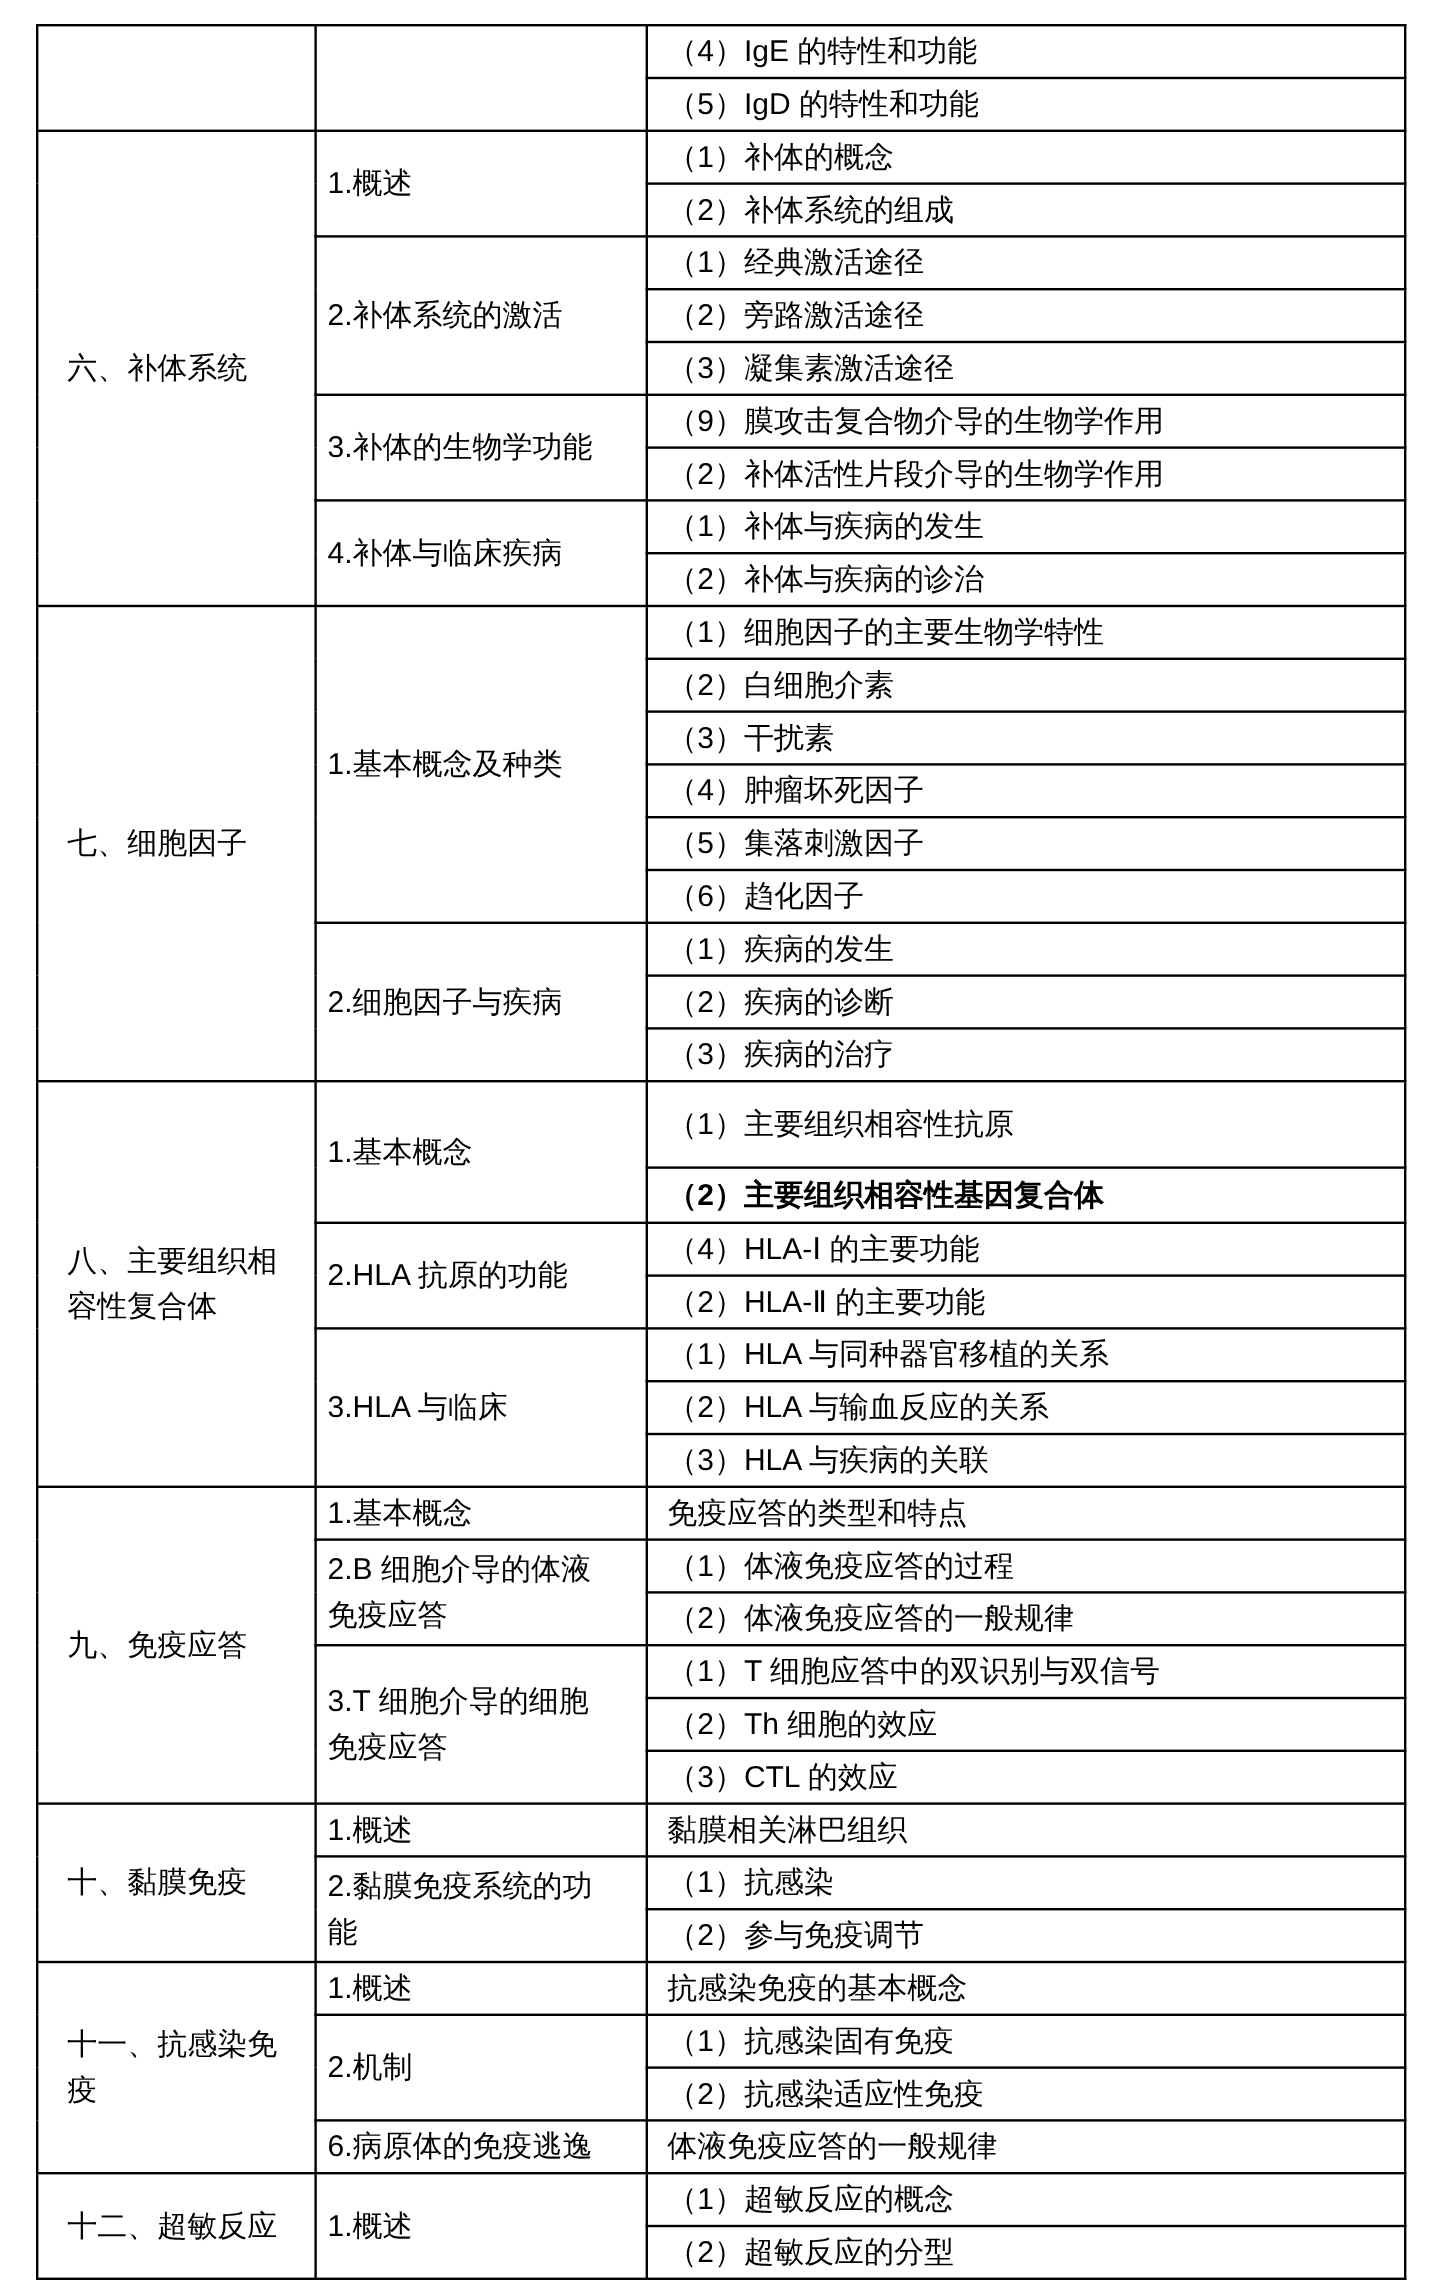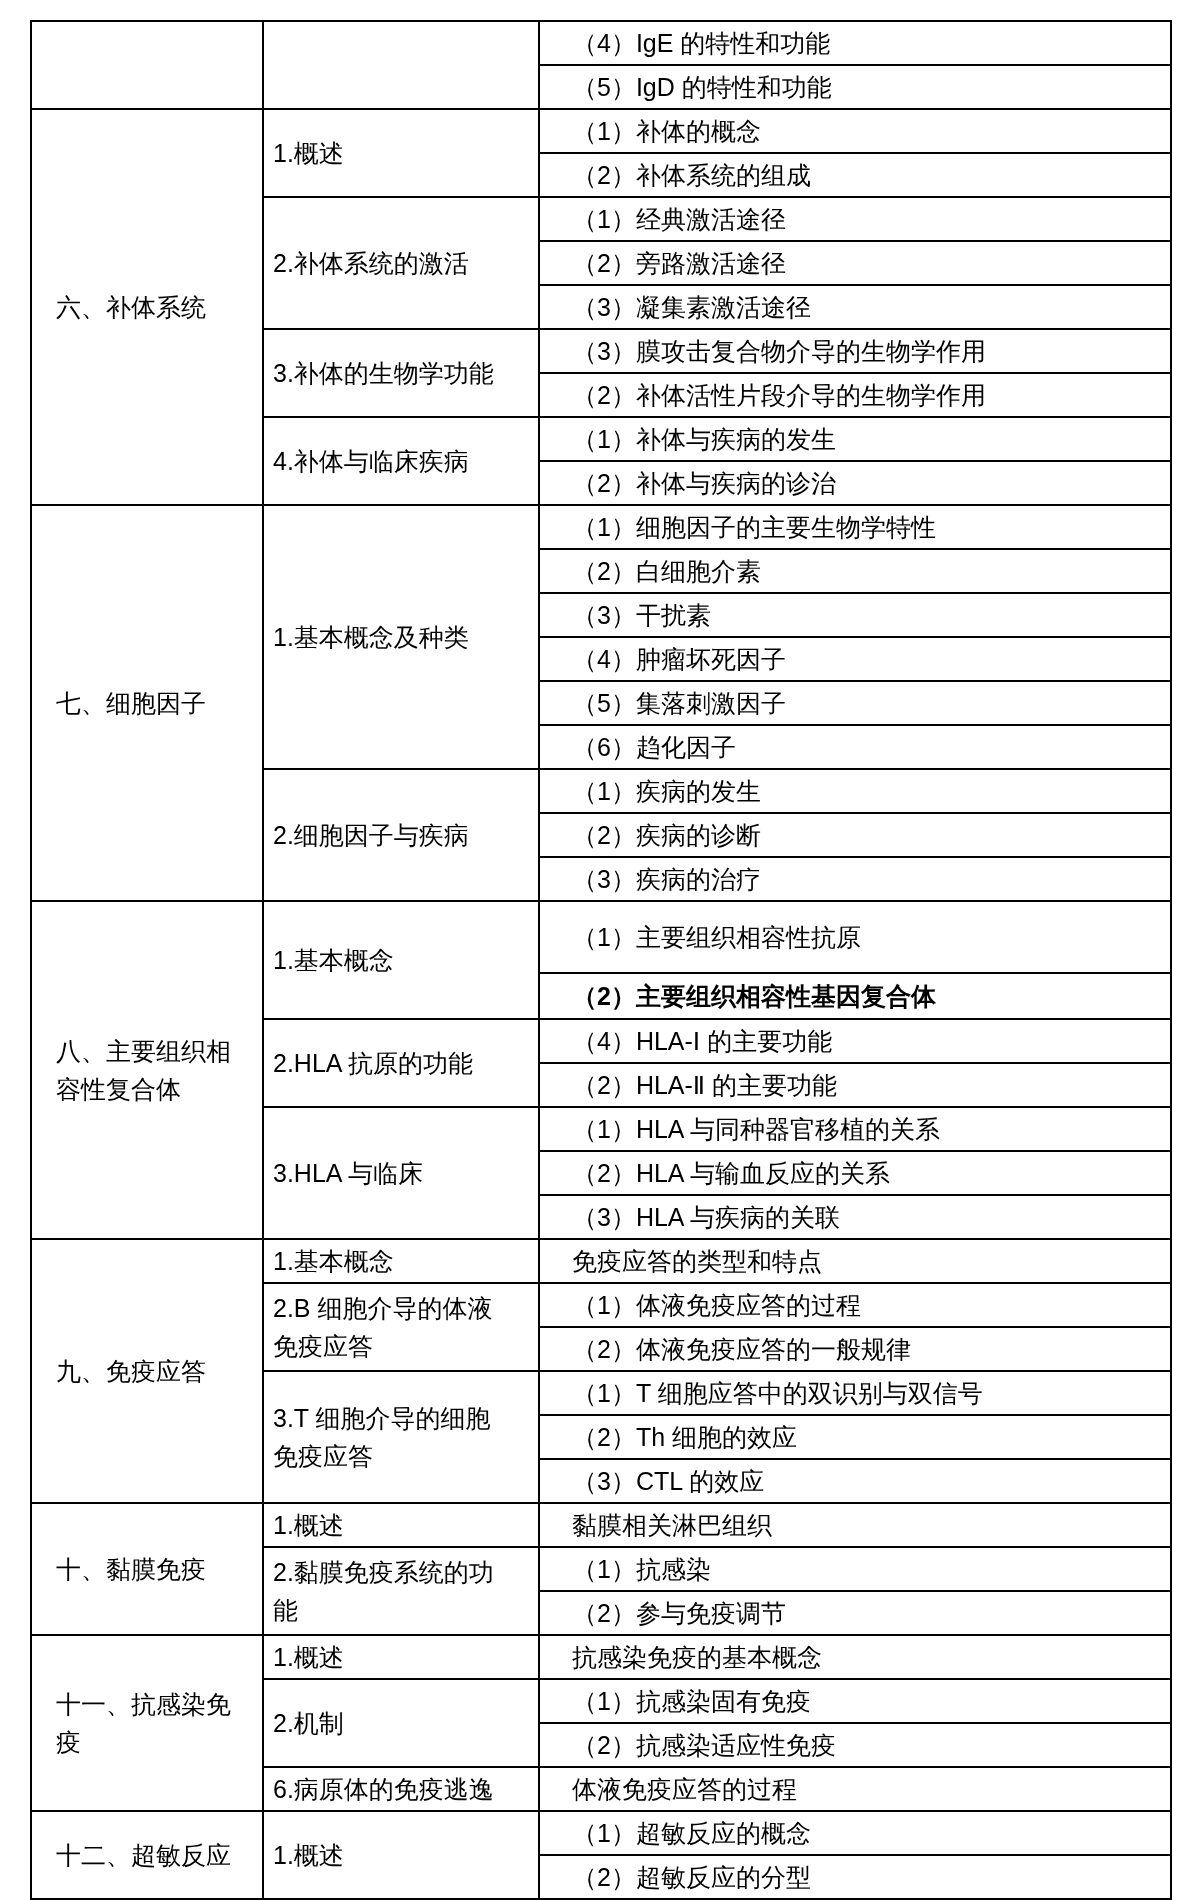--- a/index.html
+++ b/index.html
@@ -35,21 +35,21 @@
     border: 2px solid #000000;
     font-size: 25px;
     line-height: 1.52;
     vertical-align: middle;
     white-space: pre-line;
     overflow: hidden;
     padding: 2px 6px 2px 12px;
   }
   td.chapter-cell { padding-left: 24px; }
   td.section-cell { padding-left: 9px; }
-  td.topic-cell   { padding-left: 32px; }
+  td.topic-cell   { padding-left: 16px; }
   tbody tr { height: 43px; }
   
   tbody tr:nth-child(21) { height: 72px; }
   tbody tr:nth-child(22) { height: 46px; font-weight: bold; }
 </style>
 </head>
 <body>
 
 <div class="page">
   <div class="table-wrap">
@@ -81,21 +81,21 @@
             <td class="topic-cell">（1）经典激活途径</td>
           </tr>
           <tr>
             <td class="topic-cell">（2）旁路激活途径</td>
           </tr>
           <tr>
             <td class="topic-cell">（3）凝集素激活途径</td>
           </tr>
           <tr>
             <td class="section-cell" rowspan="2">3.补体的生物学功能</td>
-            <td class="topic-cell">（3）膜攻击复合物介导的生物学作用</td>
+            <td class="topic-cell">（9）膜攻击复合物介导的生物学作用</td>
           </tr>
           <tr>
             <td class="topic-cell">（2）补体活性片段介导的生物学作用</td>
           </tr>
           <tr>
             <td class="section-cell" rowspan="2">4.补体与临床疾病</td>
             <td class="topic-cell">（1）补体与疾病的发生</td>
           </tr>
           <tr>
             <td class="topic-cell">（2）补体与疾病的诊治</td>
@@ -201,21 +201,21 @@
           </tr>
           <tr>
             <td class="section-cell" rowspan="2">2.机制</td>
             <td class="topic-cell">（1）抗感染固有免疫</td>
           </tr>
           <tr>
             <td class="topic-cell">（2）抗感染适应性免疫</td>
           </tr>
           <tr>
             <td class="section-cell" rowspan="1">6.病原体的免疫逃逸</td>
-            <td class="topic-cell">体液免疫应答的过程</td>
+            <td class="topic-cell">体液免疫应答的一般规律</td>
           </tr>
           <tr>
             <td class="chapter-cell" rowspan="2">十二、超敏反应</td>
             <td class="section-cell" rowspan="2">1.概述</td>
             <td class="topic-cell">（1）超敏反应的概念</td>
           </tr>
           <tr>
             <td class="topic-cell">（2）超敏反应的分型</td>
           </tr>
         </tbody>

